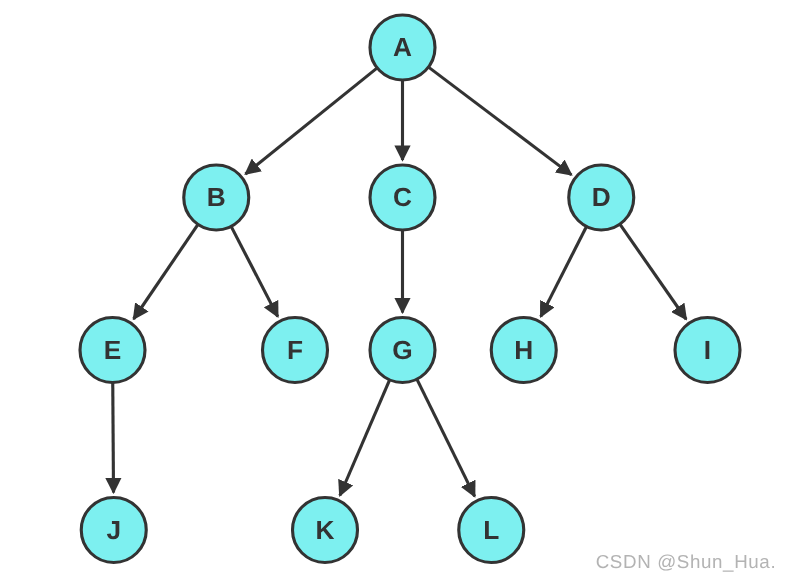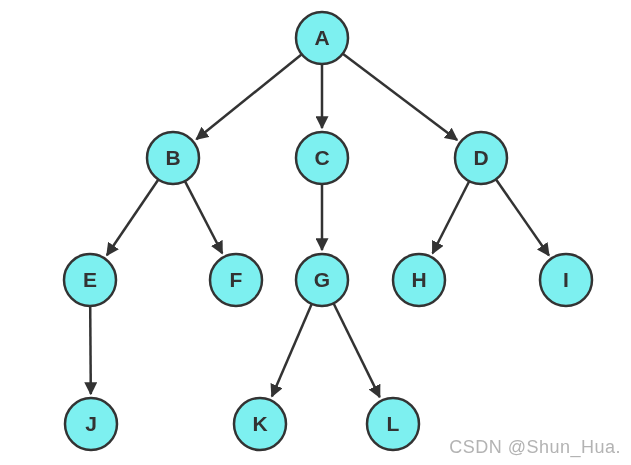--- a/index.html
+++ b/index.html
@@ -23,21 +23,21 @@
   }
   .node-label {
     font-family: "Liberation Sans", sans-serif;
     font-weight: bold;
     font-size: 21px;
   }
   .watermark {
     position: absolute;
     right: 10px;
     bottom: 7px;
-    font-size: 18px;
+    font-size: 15px;
     color: #b3b3b3;
     letter-spacing: 0.5px;
     user-select: none;
   }
 </style>
 </head>
 <body>
 
 <div class="canvas">
   <svg id="tree-svg" width="631" height="465" viewBox="0 0 631 465">

